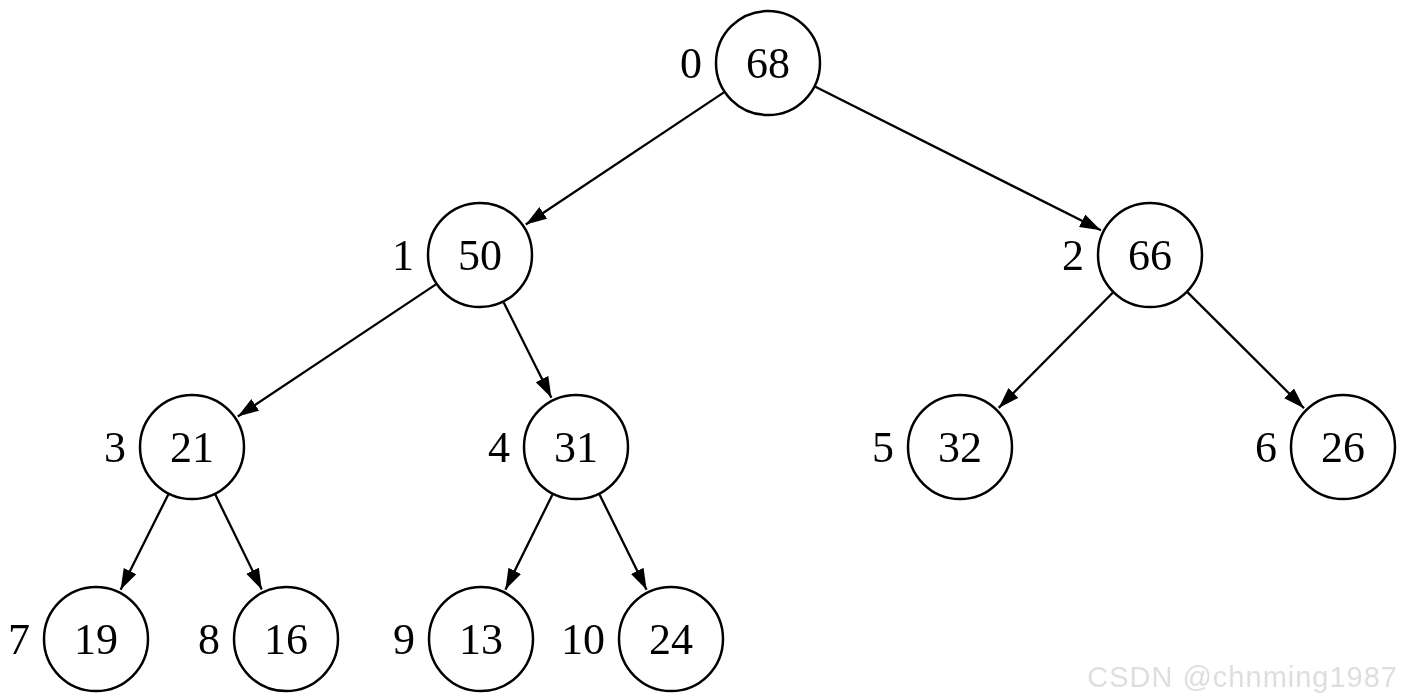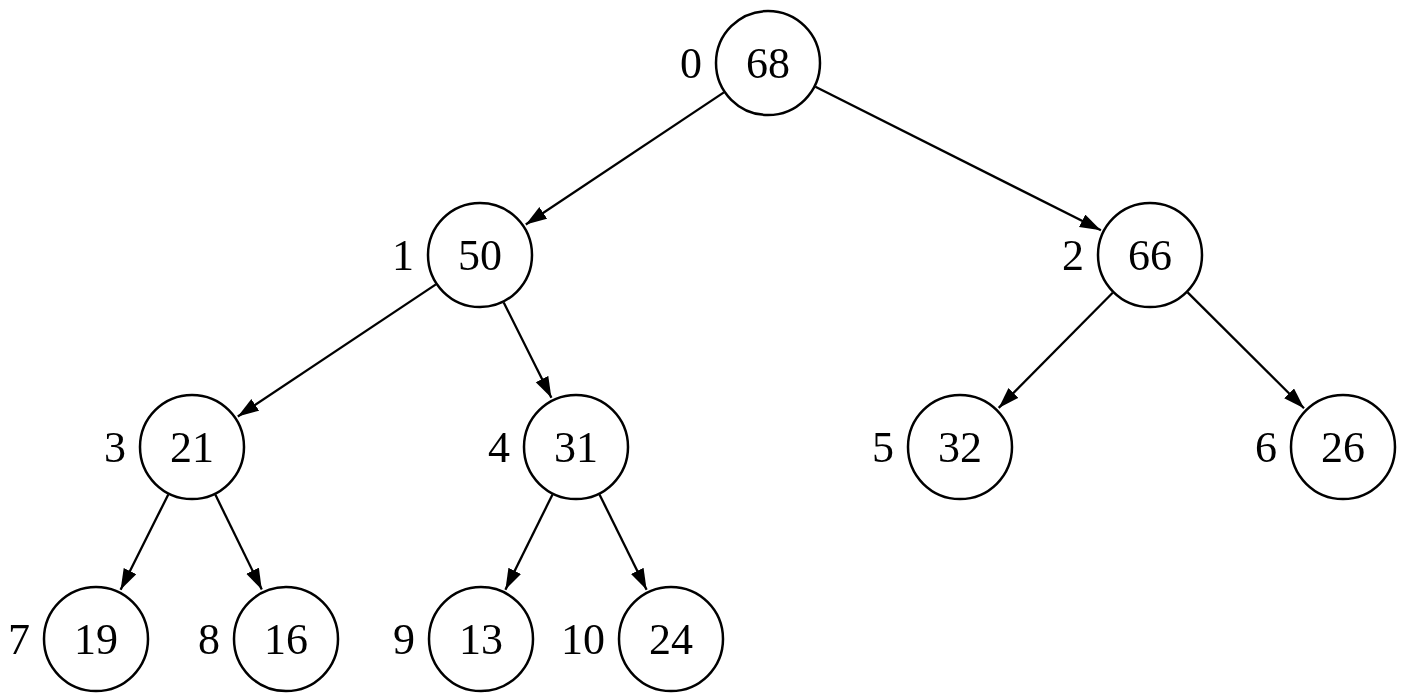--- a/index.html
+++ b/index.html
@@ -113,13 +113,14 @@
           <text x="481" y="639" dy="0.35em" text-anchor="middle" class="node-value">13</text>
           <text x="415" y="639" dy="0.35em" text-anchor="end" class="node-index">9</text>
         </g>
         <g>
           <circle cx="671" cy="639" r="52" fill="#ffffff" stroke="#000000" stroke-width="2.5"></circle>
           <text x="671" y="639" dy="0.35em" text-anchor="middle" class="node-value">24</text>
           <text x="605" y="639" dy="0.35em" text-anchor="end" class="node-index">10</text>
         </g>
       </g>
   </svg>
+  <div class="watermark">CSDN @chnming1987</div>
 </div>
 
 </body></html>

